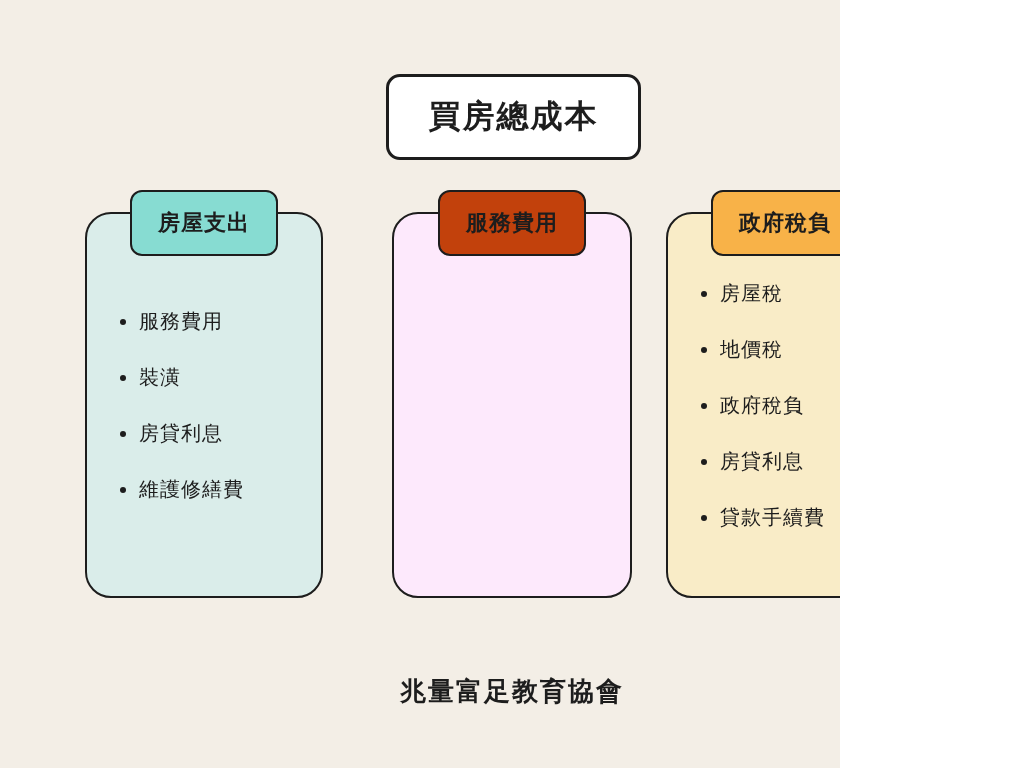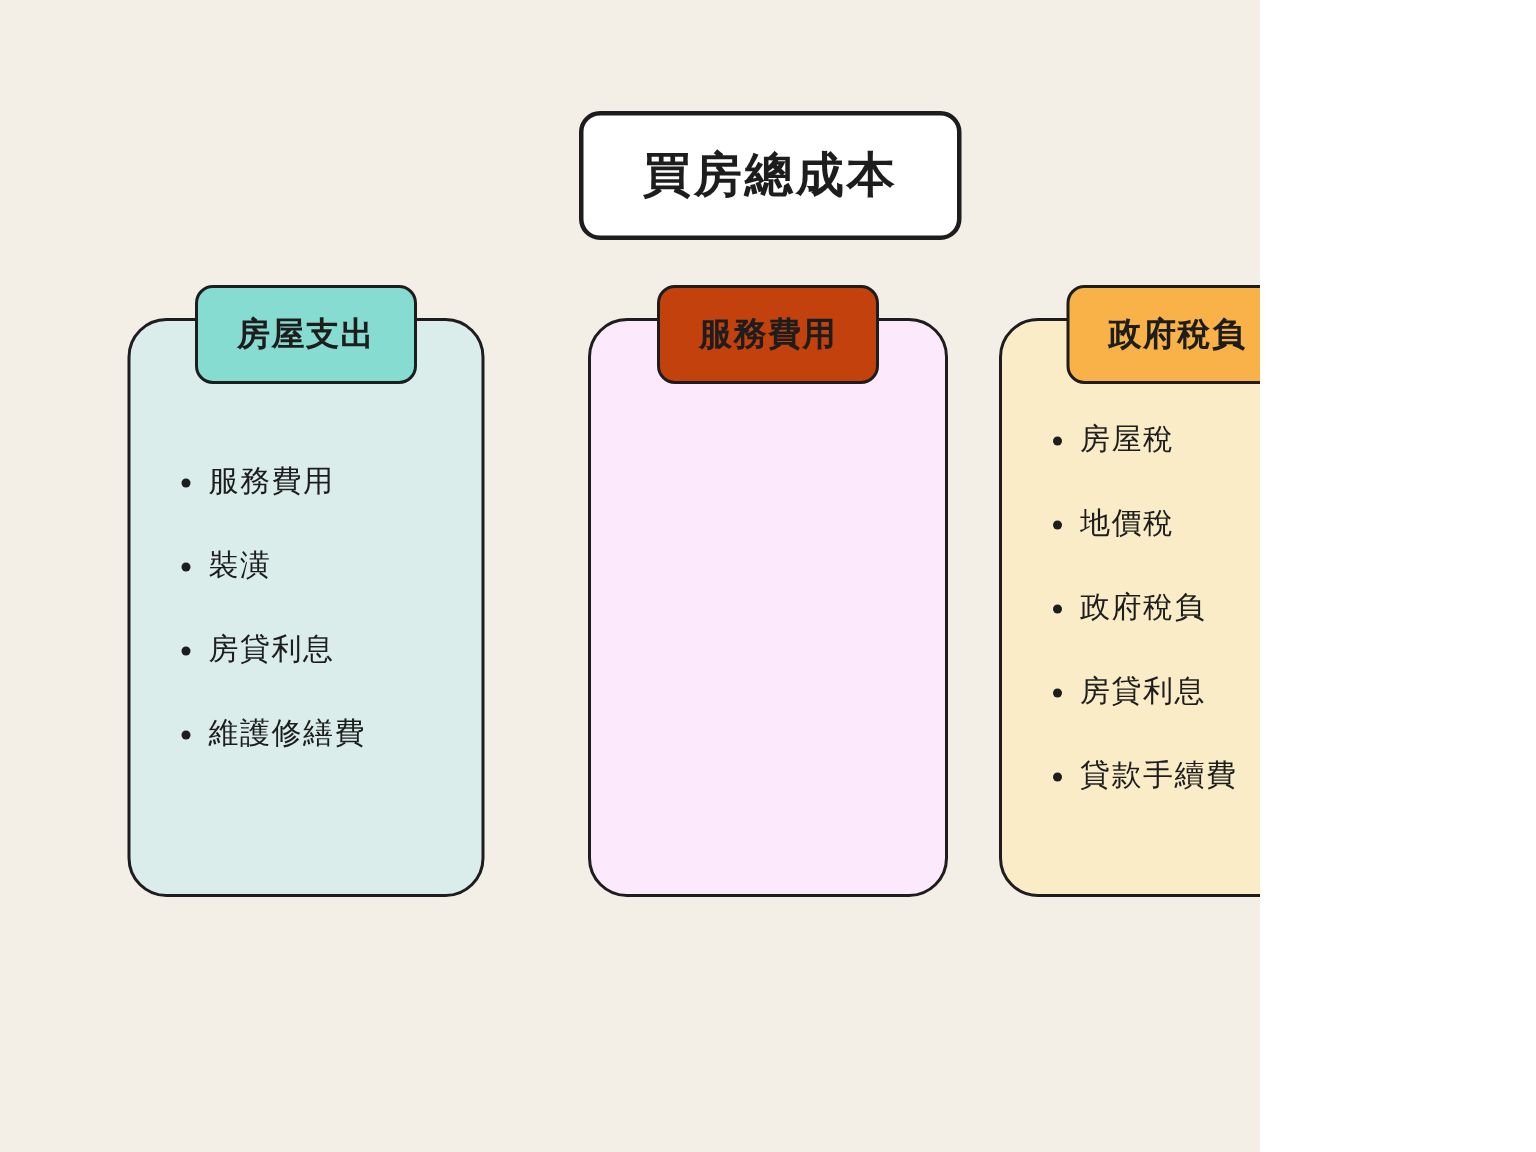--- a/index.html
+++ b/index.html
@@ -108,14 +108,15 @@
     <div class="badge" style="background-color: rgb(248, 178, 72);">政府稅負</div>
     <ul class="items">
       <li>房屋稅</li>
       <li>地價稅</li>
       <li>政府稅負</li>
       <li>房貸利息</li>
       <li>貸款手續費</li>
     </ul>
   </div>
 
+  <div class="footer">兆量富足教育協會</div>
 
 </div>
 
 </body></html>

